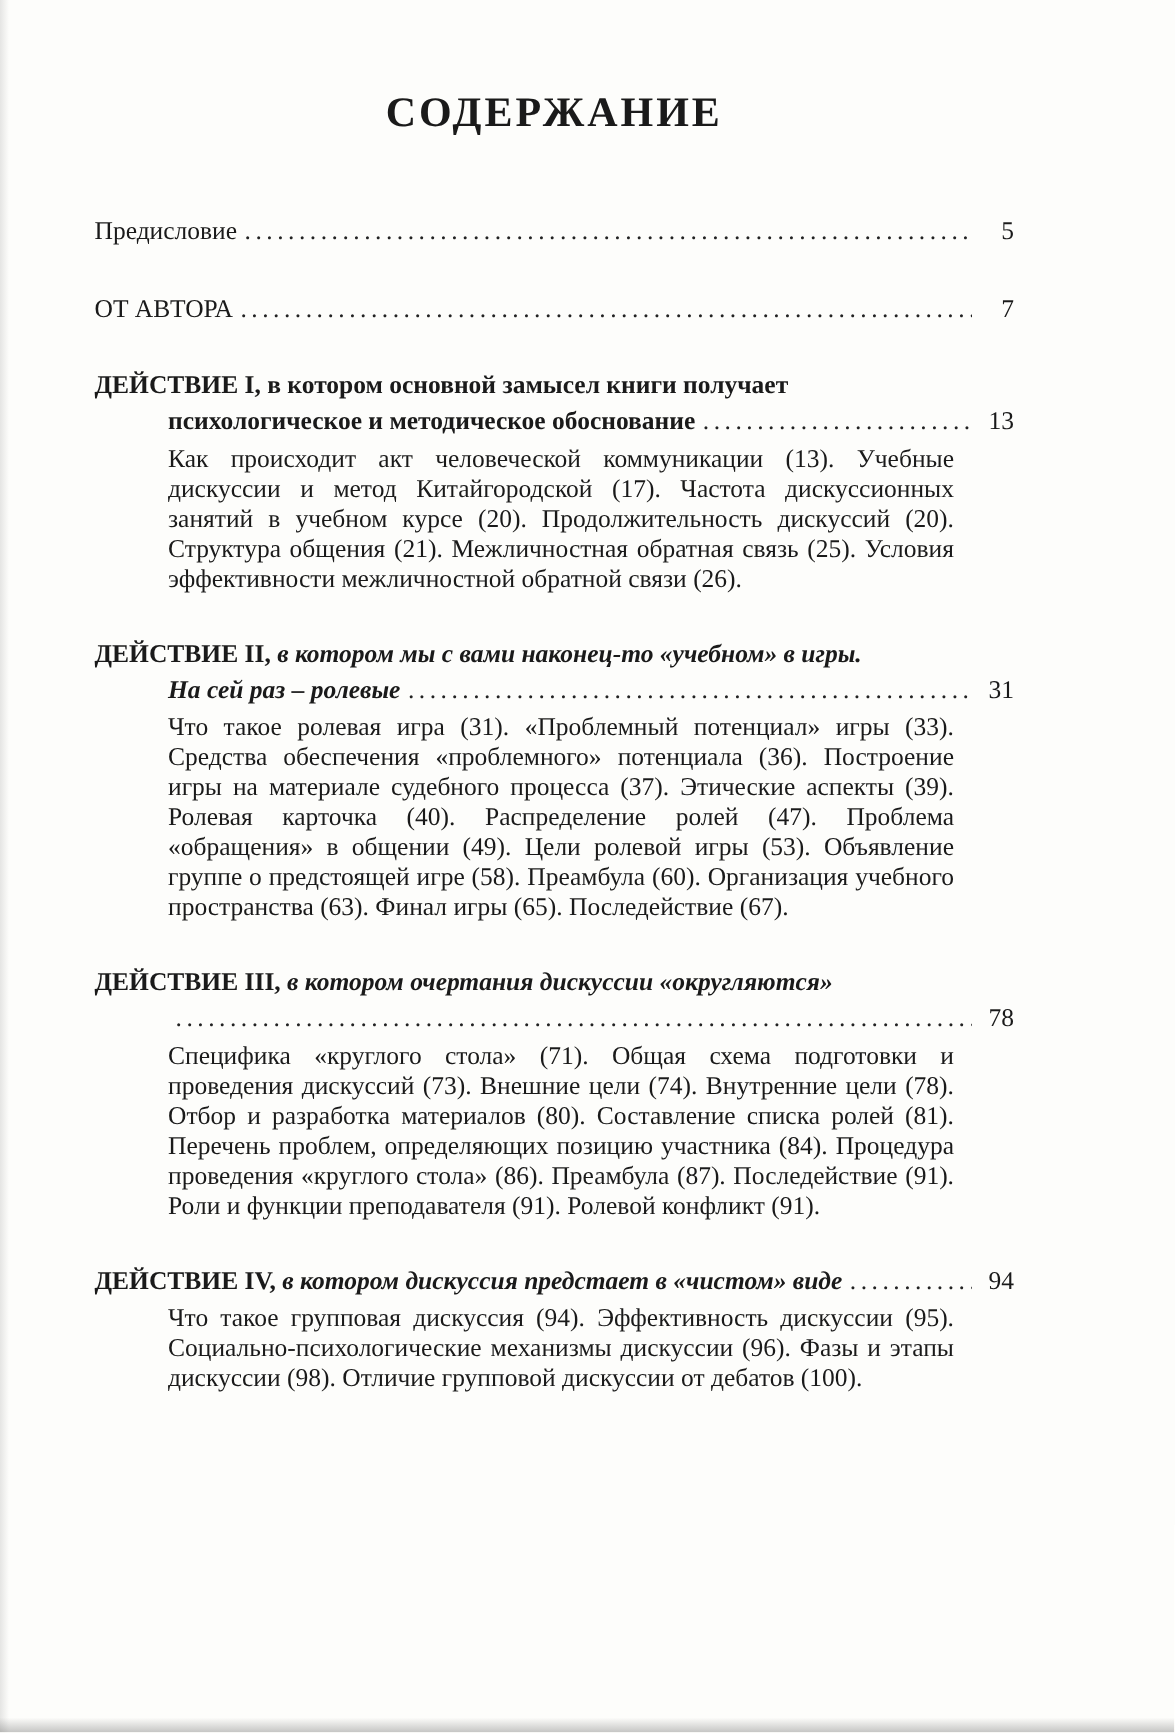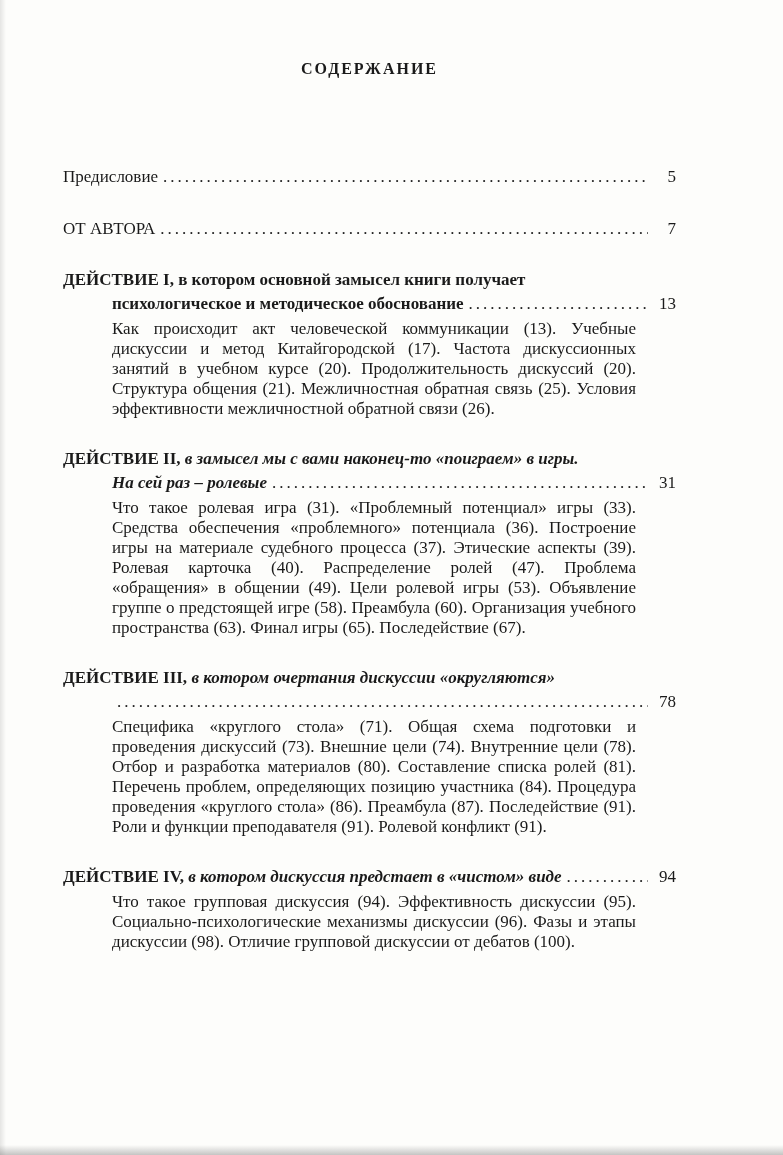--- a/index.html
+++ b/index.html
@@ -29,23 +29,23 @@
     content: "";
     position: absolute;
     left: 0; top: 0; bottom: 0;
     width: 6px;
     background: linear-gradient(to right, rgba(120,120,120,0.18), rgba(0,0,0,0));
     pointer-events: none;
   }
   .title {
     text-align: center;
     font-weight: bold;
-    font-size: 16px;
+    font-size: 28px;
     letter-spacing: 2px;
-    margin-bottom: 88px;
+    margin-bottom: 51px;
   }
   .toc-row {
     display: flex;
     align-items: flex-start;
     line-height: 22px;
   }
   .gap { margin-top: 30px; }
   .label { white-space: nowrap; flex: 0 0 auto; }
   .label-group { white-space: nowrap; flex: 0 0 auto; }
   .dots {
@@ -108,21 +108,21 @@
         <div class="toc-inner">
           <span class="label b">психологическое и методическое обоснование</span>
           <span class="dots"></span>
           <span class="pagenum">13</span>
         </div>
       </div>
       <p class="summary">Как происходит акт человеческой коммуникации (13). Учебные дискуссии и метод Китайгородской (17). Частота дискуссионных занятий в учебном курсе (20). Продолжительность дискуссий (20). Структура общения (21). Межличностная обратная связь (25). Условия эффективности межличностной обратной связи (26).</p>
     </div>
 
     <div class="act">
-      <div class="act-line1"><span class="b">ДЕЙСТВИЕ II,</span><span class="bi"> в замысел мы с вами наконец-то «поиграем» в игры.</span></div>
+      <div class="act-line1"><span class="b">ДЕЙСТВИЕ II,</span><span class="bi"> в котором мы с вами наконец-то «учебном» в игры.</span></div>
       <div class="act-line2">
         <div class="toc-inner">
           <span class="label bi">На сей раз – ролевые</span>
           <span class="dots"></span>
           <span class="pagenum">31</span>
         </div>
       </div>
       <p class="summary">Что такое ролевая игра (31). «Проблемный потенциал» игры (33). Средства обеспечения «проблемного» потенциала (36). Построение игры на материале судебного процесса (37). Этические аспекты (39). Ролевая карточка (40). Распределение ролей (47). Проблема «обращения» в общении (49). Цели ролевой игры (53). Объявление группе о предстоящей игре (58). Преамбула (60). Организация учебного пространства (63). Финал игры (65). Последействие (67).</p>
     </div>
 

